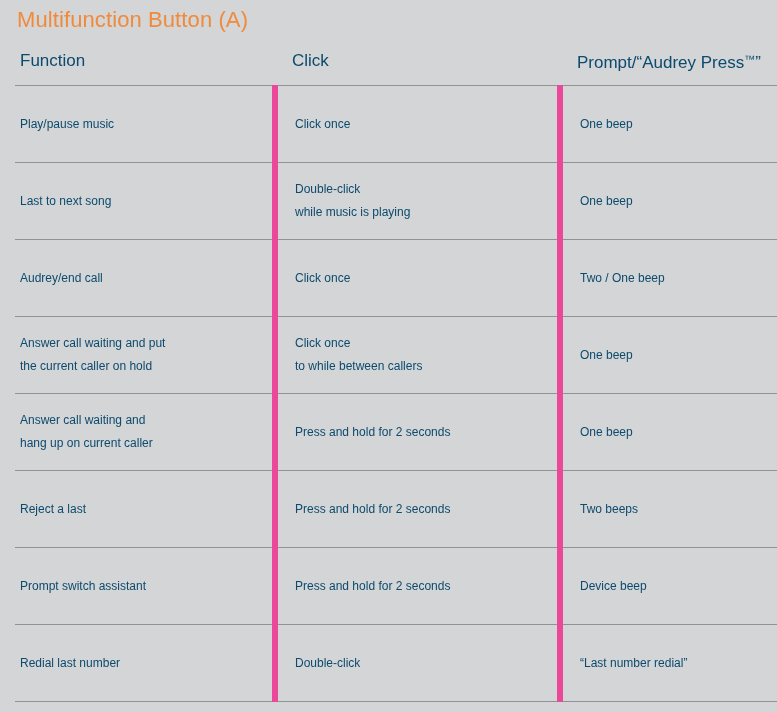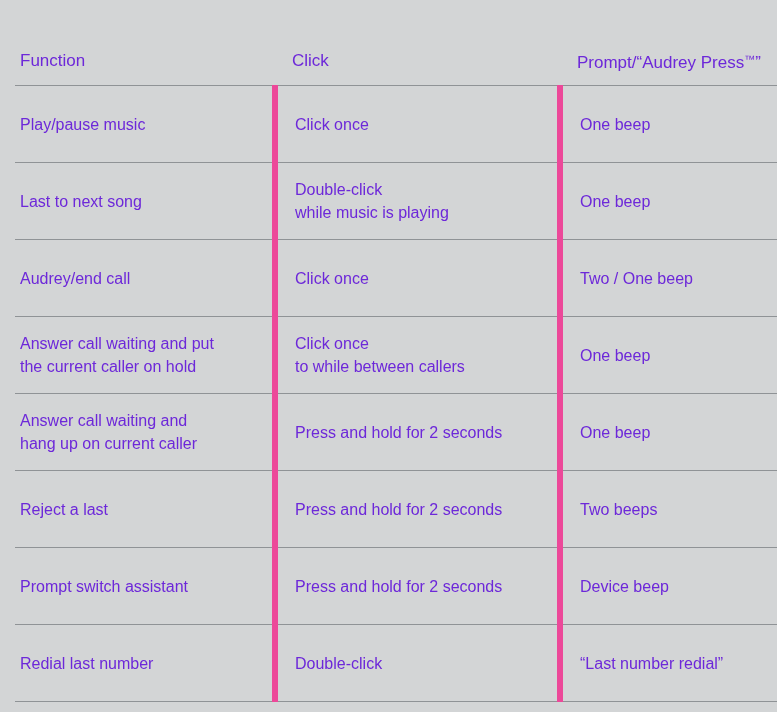--- a/index.html
+++ b/index.html
@@ -46,33 +46,33 @@
   table.mfb-table col.c2 { width: 285px; }
   table.mfb-table col.c3 { width: 220px; }
 
   table.mfb-table th,
   table.mfb-table td {
     padding: 0 0 0 5px;
     vertical-align: middle;
     text-align: left;
     font-weight: normal;
     border-bottom: 1px solid #8f9396;
-    color: #6d28d9;
+    color: #0c4a6e;
     background: transparent;
   }
   table.mfb-table th {
     height: 48px;
     font-size: 17px;
     line-height: 22px;
     white-space: nowrap;
     overflow: visible;
   }
   table.mfb-table td {
     height: 76px;
-    font-size: 16px;
+    font-size: 12px;
     line-height: 23px;
   }
   table.mfb-table th.col-action,
   table.mfb-table td.col-action,
   table.mfb-table th.col-prompt,
   table.mfb-table td.col-prompt {
     padding-left: 17px;
   }
   table.mfb-table td.col-action,
   table.mfb-table td.col-prompt {
@@ -101,20 +101,21 @@
   .tm {
     font-size: 11px;
     vertical-align: 0.45em;
   }
 </style>
 </head>
 <body>
 
 <div class="sheet">
 
+  <div class="page-title">Multifunction Button (A)</div>
 
   <div class="table-wrap">
     <table class="mfb-table">
       <colgroup>
         <col class="c1">
         <col class="c2">
         <col class="c3">
       </colgroup>
       <thead>
         <tr>

